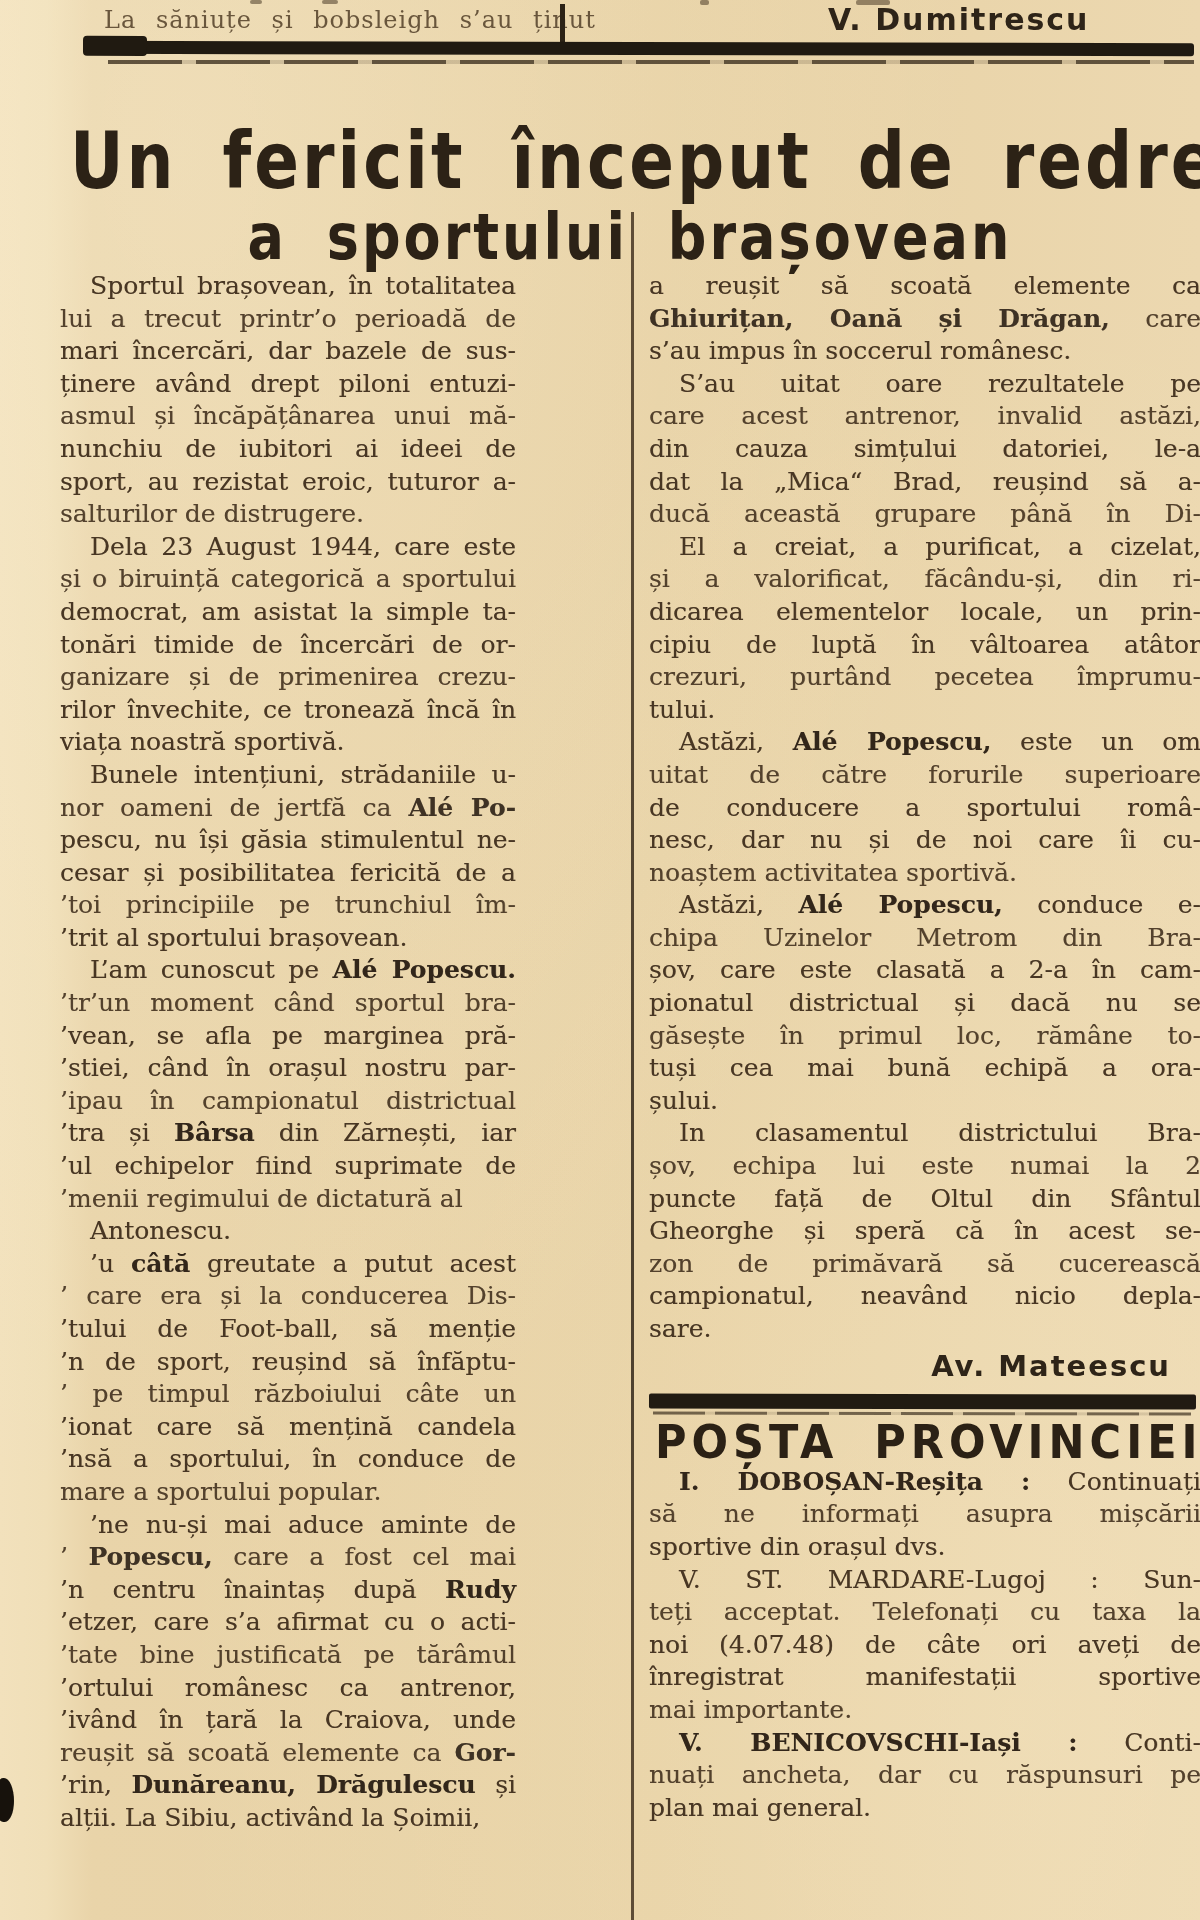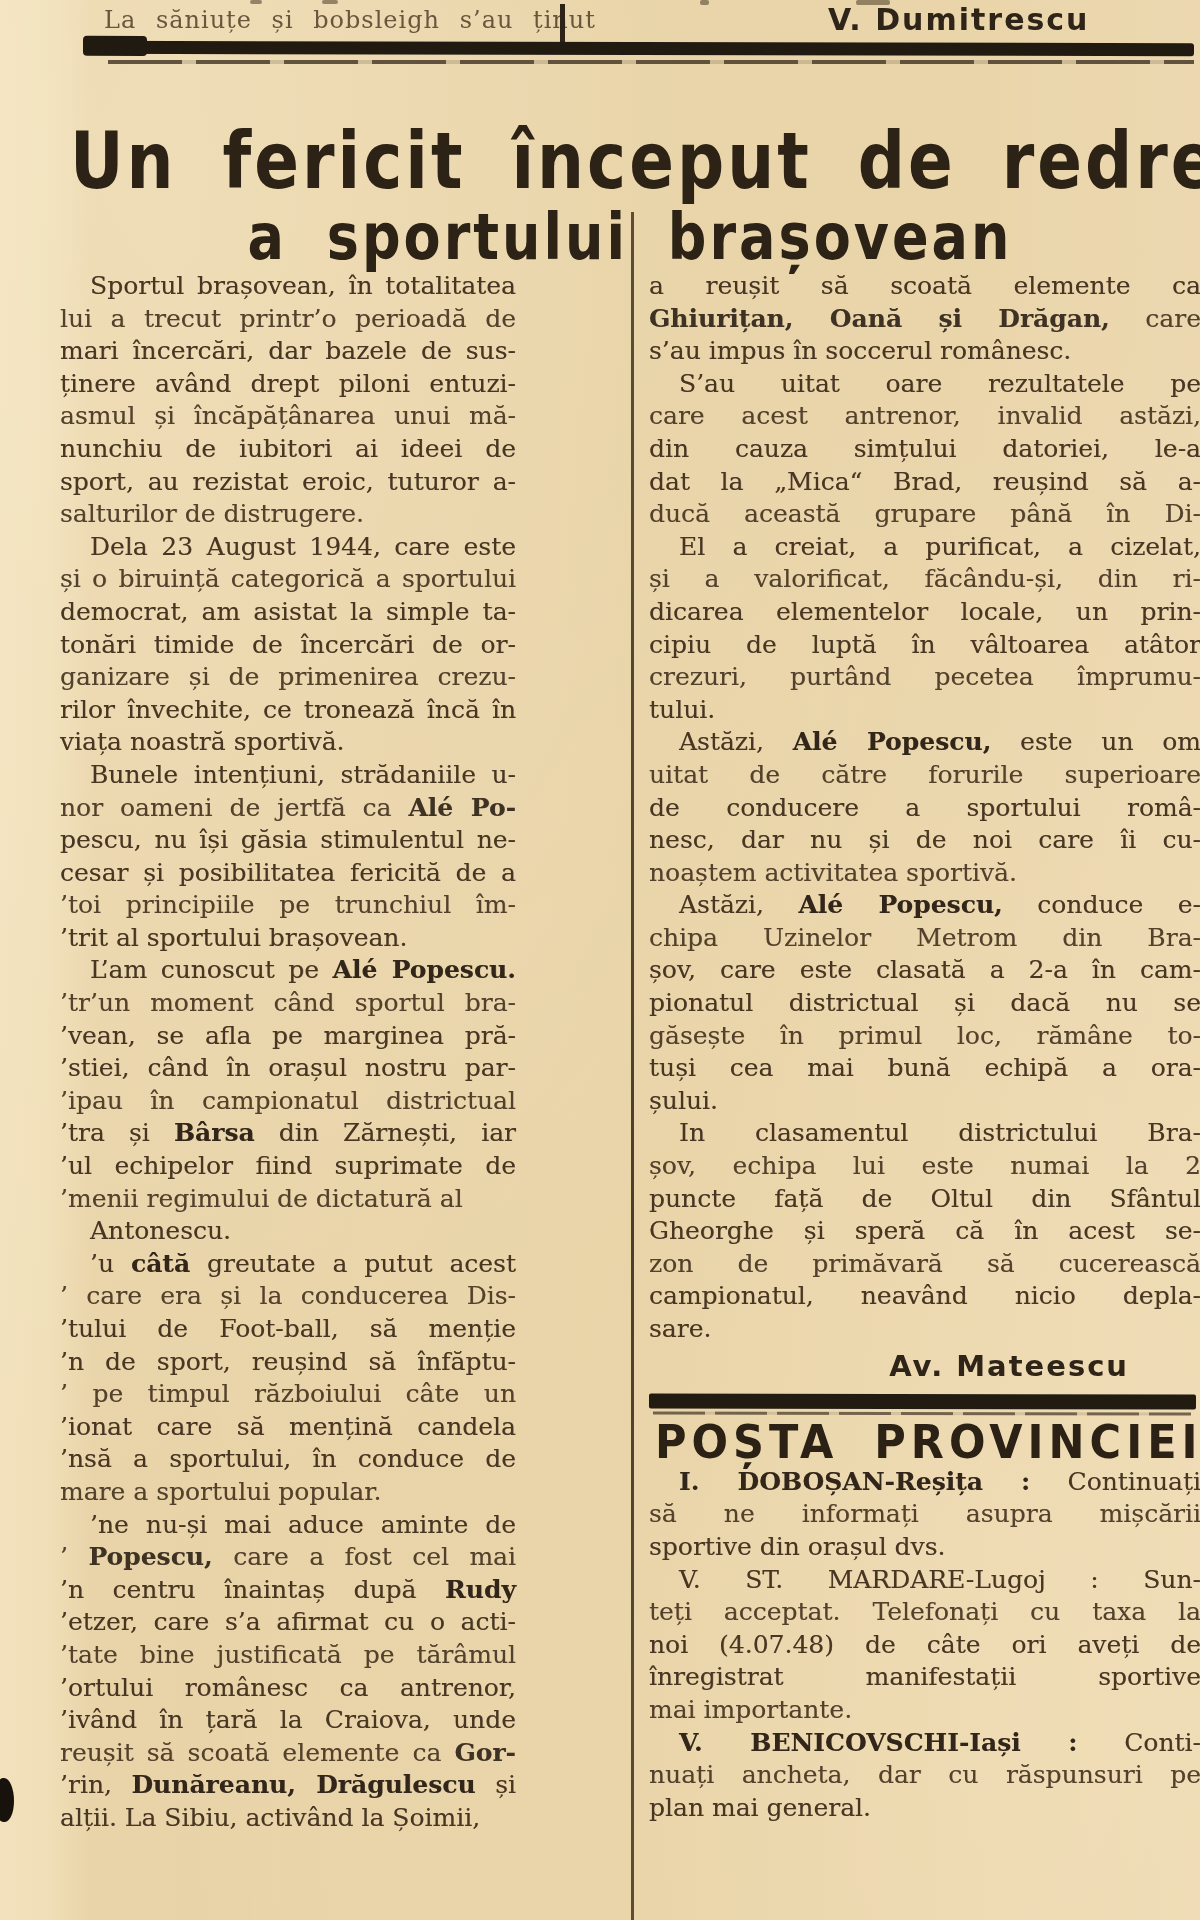--- a/index.html
+++ b/index.html
@@ -42,21 +42,21 @@
   .col-right{left:649px;width:552px;}
   .col-divider{position:absolute;left:631px;top:212px;width:3px;height:1708px;
     background:linear-gradient(#463522,#2e2418 60%,#463522);opacity:.85;}
   .line{text-align:justify;text-align-last:justify;white-space:normal;
     text-shadow:0.3px 0.4px 0.6px rgba(40,30,18,.35);}
   .line.end{text-align-last:left;}
   .line.indent{text-indent:30px;}
   .line b{font-weight:bold;color:#32261a;}
   .para .line:nth-child(3n+2){opacity:.93;}
   
-  .signature{margin-top:4px;text-align:right;padding-right:72px;
+  .signature{margin-top:4px;text-align:right;padding-right:30px;
     font-family:"DejaVu Sans",sans-serif;font-weight:bold;font-size:29px;
     letter-spacing:2px;color:#2e2418;}
   .posta-rule{margin-top:12px;width:547px;height:15px;background:#211b12;border-radius:2px;
     position:relative;transform:rotate(.1deg);}
   .posta-rule::after{content:"";position:absolute;left:4px;bottom:-6px;width:538px;height:3px;
     background:repeating-linear-gradient(90deg,#3e3120 0 52px,rgba(62,49,32,.2) 52px 62px);opacity:.7;}
   .posta-title{margin:16px 0 8px 6px;font-family:"DejaVu Sans",sans-serif;font-weight:bold;
     font-size:43px;letter-spacing:5px;word-spacing:16px;color:#2b2115;
     transform:scaleY(1.08);transform-origin:left top;white-space:nowrap;}
   .ink-spot{position:absolute;left:-5px;top:1778px;width:19px;height:44px;

